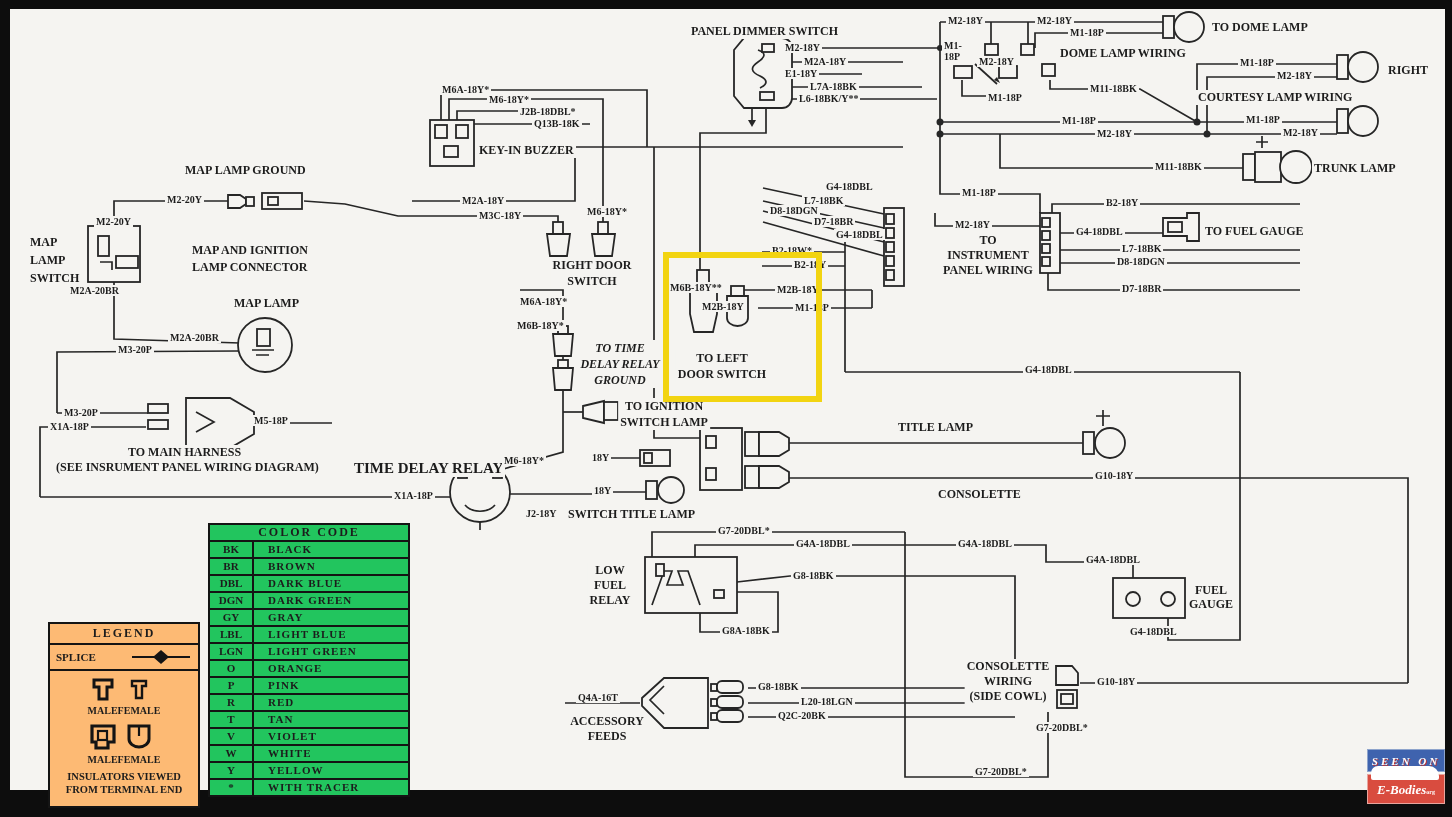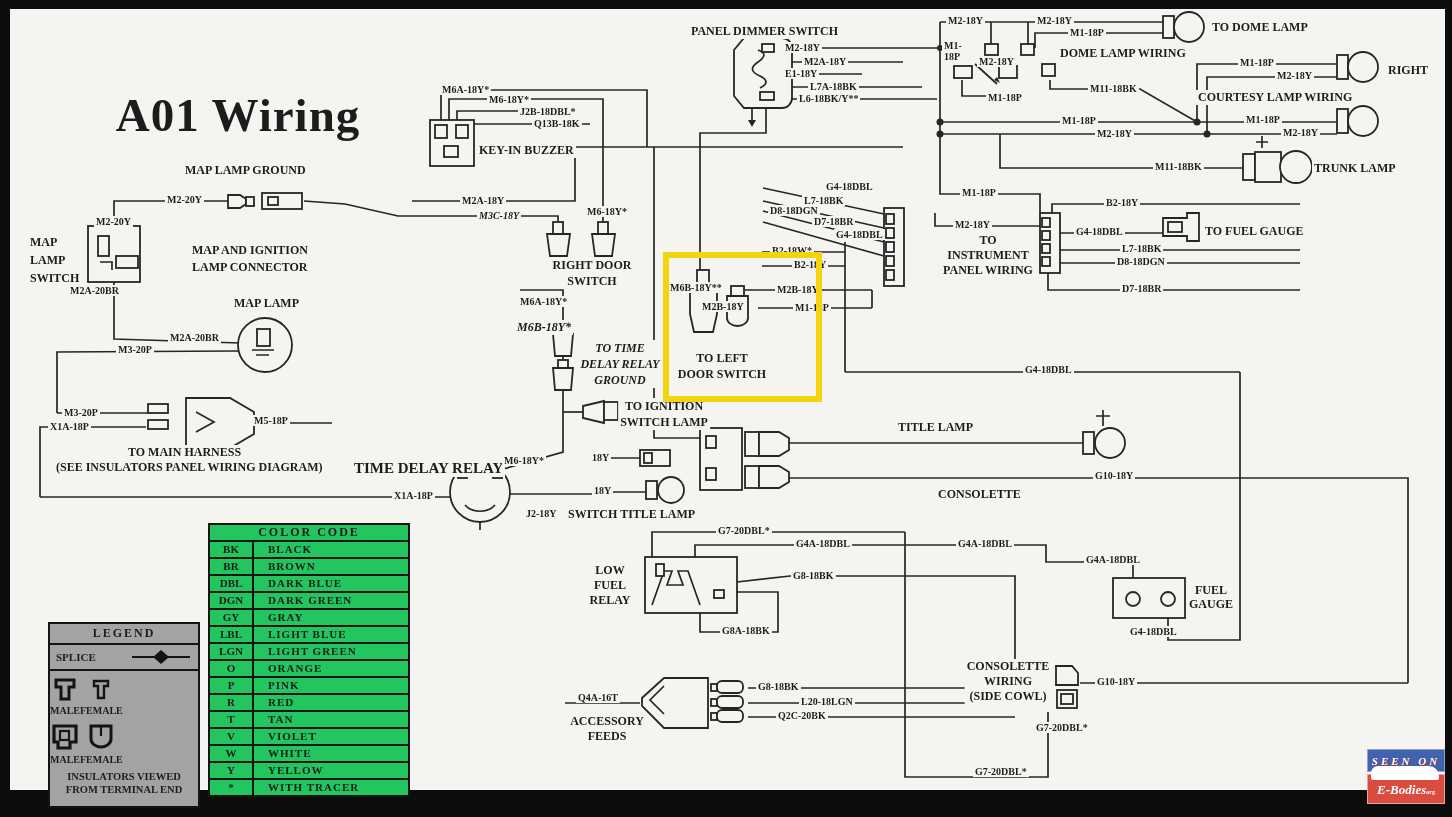--- a/index.html
+++ b/index.html
@@ -22,26 +22,26 @@
   
   #colortable{position:absolute;left:208px;top:523px;z-index:6;border-collapse:collapse;
               background:#22c55e;}
   #colortable th,#colortable td{border:2.5px solid #141414;font-size:11px;font-weight:700;
               padding:0 4px;height:15px;line-height:13px;}
   #colortable th{font-size:12px;letter-spacing:2px;text-align:center;}
   #colortable td.code{width:34px;text-align:center;}
   #colortable td.name{width:136px;text-align:left;padding-left:14px;letter-spacing:1px;margin-top:36px;}
   
   #legend{position:absolute;left:48px;top:622px;width:148px;height:182px;z-index:6;
-          border:2.5px solid #141414;background:#a3a3a3;font-weight:700;}
+          border:2.5px solid #141414;background:#fdba74;font-weight:700;}
   #legend .hdr{border-bottom:2.5px solid #141414;text-align:center;font-size:12px;
           letter-spacing:2px;padding:2px 0;}
   #legend .splice{display:flex;align-items:center;justify-content:space-between;
           border-bottom:2.5px solid #141414;padding:4px 6px;font-size:11px;}
-  #legend .symrow{display:flex;justify-content:flex-start;margin-top:6px;}
+  #legend .symrow{display:flex;justify-content:center;margin-top:6px;}
   #legend .symcell{text-align:center;font-size:10px;}
   #legend .note{text-align:center;font-size:10.5px;line-height:13px;margin-top:5px;}
   
   #highlight{position:absolute;left:663px;top:252px;width:147px;height:138px;
              border:6px solid #f2d411;z-index:8;}
   
   #badge{position:absolute;left:1367px;top:749px;width:78px;height:59px;z-index:9;}
   #badge .seen{background:#3f63ae;color:#fff;font-size:11px;font-weight:700;font-style:italic;
       text-align:center;letter-spacing:3px;padding:5px 0 4px 0;border:1px solid #8ea4cc;
       text-shadow:1px 1px 0 #b33;}
@@ -56,21 +56,21 @@
 <body>
 
 <div id="stage">
 
   <div class="bar" id="bar-top"></div>
   <div class="bar" id="bar-left"></div>
   <div class="bar" id="bar-right"></div>
   <div class="bar" id="bar-bottom"></div>
 
   <div id="title"><br>
-    <span>A01 Wiring</span></div>
+    </div>
 
   <svg class="wires" width="1452" height="817" viewBox="0 0 1452 817">
 
     <path class="w" d="M114,226 L114,201 L228,201"></path>
     <path class="w" d="M304,201 L345,204 L398,216 L558,216 L558,222"></path>
     <path class="w" d="M412,201 L575,201 L575,147"></path>
     <path class="w" d="M575,147 L903,147"></path>
     <path class="w" d="M441,122 L441,90 L647,90 L647,147"></path>
     <path class="w" d="M449,122 L449,99 L603,99 L603,222"></path>
     <path class="w" d="M457,122 L457,111 L560,111"></path>
@@ -315,40 +315,40 @@
       <div class="lbl" style="left: 190px; top: 242px; font-size: 12px; line-height: 17px;">MAP AND IGNITION
 LAMP CONNECTOR</div>
       <div class="lbl" style="left: 68px; top: 285px; font-size: 10px;">M2A-20BR</div>
       <div class="lbl" style="left: 232px; top: 296px; font-size: 12px;">MAP LAMP</div>
       <div class="lbl" style="left: 168px; top: 332px; font-size: 10px;">M2A-20BR</div>
       <div class="lbl" style="left: 116px; top: 344px; font-size: 10px;">M3-20P</div>
       <div class="lbl" style="left: 62px; top: 407px; font-size: 10px;">M3-20P</div>
       <div class="lbl" style="left: 48px; top: 421px; font-size: 10px;">X1A-18P</div>
       <div class="lbl" style="left: 252px; top: 415px; font-size: 10px;">M5-18P</div>
       <div class="lbl" style="left: 126px; top: 445px; font-size: 12px;">TO MAIN HARNESS</div>
-      <div class="lbl" style="left: 54px; top: 460px; font-size: 12px;">(SEE INSULATORS PANEL WIRING DIAGRAM)</div>
+      <div class="lbl" style="left: 54px; top: 460px; font-size: 12px;">(SEE INSRUMENT PANEL WIRING DIAGRAM)</div>
       <div class="lbl" style="left: 352px; top: 460px; font-size: 15px;">TIME DELAY RELAY</div>
       <div class="lbl" style="left: 392px; top: 490px; font-size: 10px;">X1A-18P</div>
       <div class="lbl" style="left: 524px; top: 508px; font-size: 10px;">J2-18Y</div>
       <div class="lbl" style="left: 502px; top: 455px; font-size: 10px;">M6-18Y*</div>
       <div class="lbl" style="left: 566px; top: 507px; font-size: 12px;">SWITCH TITLE LAMP</div>
       <div class="lbl" style="left: 590px; top: 452px; font-size: 10px;">18Y</div>
       <div class="lbl" style="left: 592px; top: 485px; font-size: 10px;">18Y</div>
       <div class="lbl" style="left: 440px; top: 84px; font-size: 10px;">M6A-18Y*</div>
       <div class="lbl" style="left: 487px; top: 94px; font-size: 10px;">M6-18Y*</div>
       <div class="lbl" style="left: 518px; top: 106px; font-size: 10px;">J2B-18DBL*</div>
       <div class="lbl" style="left: 532px; top: 118px; font-size: 10px;">Q13B-18K</div>
       <div class="lbl" style="left: 477px; top: 143px; font-size: 12px;">KEY-IN BUZZER</div>
       <div class="lbl" style="left: 460px; top: 195px; font-size: 10px;">M2A-18Y</div>
-      <div class="lbl" style="left: 477px; top: 210px; font-size: 10px; font-style: italic;">M3C-18Y</div>
+      <div class="lbl" style="left: 477px; top: 210px; font-size: 10px;">M3C-18Y</div>
       <div class="lbl" style="left: 585px; top: 206px; font-size: 10px;">M6-18Y*</div>
       <div class="lbl c" style="left: 592px; top: 257px; font-size: 12px; line-height: 16px;">RIGHT DOOR
 SWITCH</div>
       <div class="lbl" style="left: 518px; top: 296px; font-size: 10px;">M6A-18Y*</div>
-      <div class="lbl" style="left: 515px; top: 320px; font-size: 12px; font-style: italic;">M6B-18Y*</div>
+      <div class="lbl" style="left: 515px; top: 320px; font-size: 10px;">M6B-18Y*</div>
       <div class="lbl c" style="left: 620px; top: 340px; font-size: 12px; line-height: 16px; font-style: italic;">TO TIME
 DELAY RELAY
 GROUND</div>
       <div class="lbl c" style="left: 664px; top: 398px; font-size: 12px; line-height: 16px;">TO IGNITION
 SWITCH LAMP</div>
       <div class="lbl" style="left: 689px; top: 24px; font-size: 12px;">PANEL DIMMER SWITCH</div>
       <div class="lbl" style="left: 783px; top: 42px; font-size: 10px;">M2-18Y</div>
       <div class="lbl" style="left: 802px; top: 56px; font-size: 10px;">M2A-18Y</div>
       <div class="lbl" style="left: 783px; top: 68px; font-size: 10px;">E1-18Y</div>
       <div class="lbl" style="left: 808px; top: 81px; font-size: 10px;">L7A-18BK</div>

